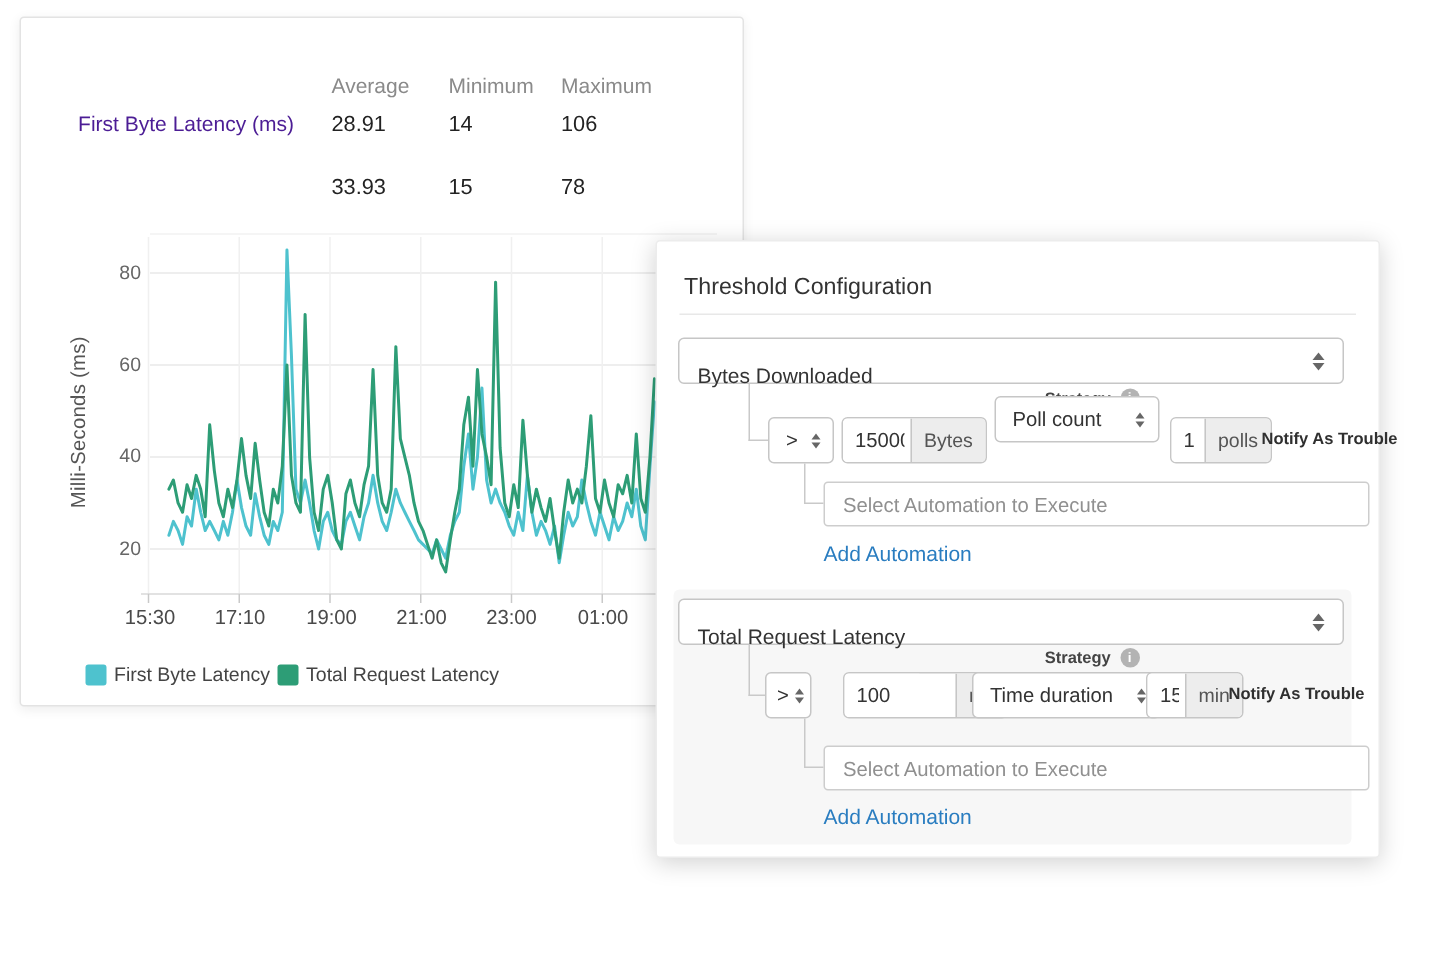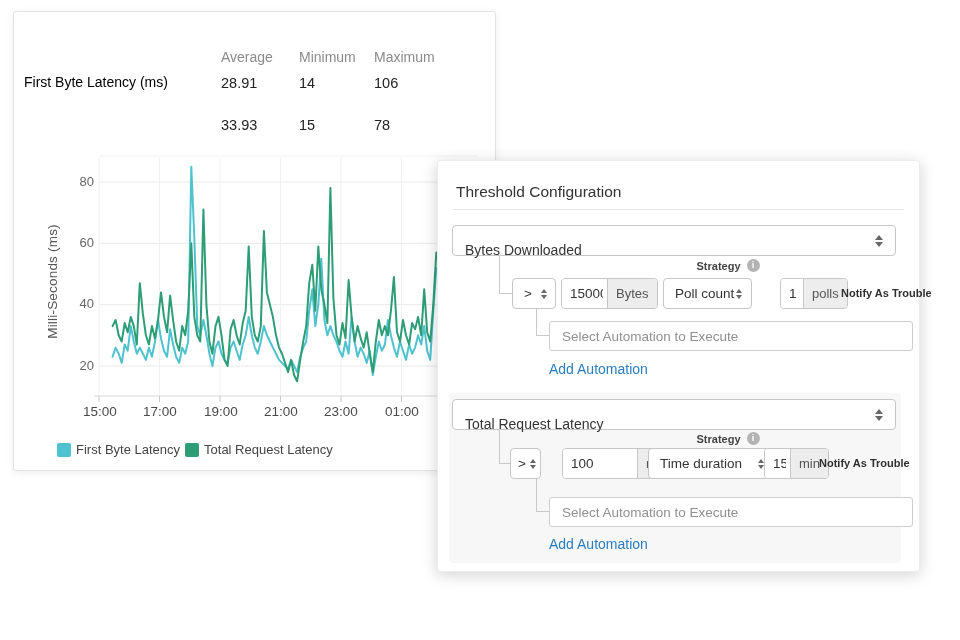--- a/index.html
+++ b/index.html
@@ -11,22 +11,22 @@
     position:absolute; left:13px; top:11px; width:483px; height:460px;
     background:#fff; border:1px solid #e3e3e3; border-radius:3px;
     box-shadow:0 2px 8px rgba(0,0,0,0.07); z-index:1;
   }
   .p1-title { position:absolute; left:24px; top:5px; font-size:19px; font-weight:500; color:#333; }
   .stat-head { position:absolute; font-size:14px; color:#8a8a8a; top:37px; }
   .stat-val  { position:absolute; font-size:14.5px; color:#222; font-weight:500; }
   .col-avg { left:207px; width:70px; }
   .col-min { left:285px; width:64px; }
   .col-max { left:360px; width:72px; }
-  .stat-label { position:absolute; left:10px; width:172px; 
-    font-size:14px; color:#000000; line-height:17.5px; }
+  .stat-label { position:absolute; left:10px; width:172px; text-align:right;
+    font-size:14px; color:#4c1d95; line-height:17.5px; }
   .r1l { top:62px; }  .r1v { top:63px; }
   .r2l { top:91px; }  .r2v { top:105px; }
 
   
   .ylabel-wrap { position:absolute; left:-48px; top:262px; width:172px; text-align:center;
     transform:rotate(-90deg); font-size:13.5px; color:#555; letter-spacing:0.2px; }
   .ytick { position:absolute; left:40px; width:40px; text-align:right; font-size:13px; color:#666; }
   .yt80 { top:162px; } .yt60 { top:223px; } .yt40 { top:284px; } .yt20 { top:346px; }
   #chart-svg { position:absolute; left:0; top:140px; }
   .xtick { position:absolute; top:392px; width:44px; text-align:center; font-size:13.5px; color:#4a4a4a; }
@@ -71,21 +71,21 @@
   .pos-st1 { left:220px; top:98px; }
   .pos-st2 { left:220px; top:271px; }
   .strategy-label { font-size:11px; font-weight:bold; color:#444; }
   .info-icon { width:13px; height:13px; border-radius:50%; background:#b3b3b3; color:#fff;
     font-size:9px; font-weight:bold; line-height:13px; text-align:center; cursor:pointer; font-style:normal; }
 
   .csel { position:absolute; height:31px; background:#fff; border:1px solid #c6c6c6; border-radius:4px;
     display:flex; align-items:center; justify-content:space-between; cursor:pointer; }
   .csel .ctext { font-size:13.5px; color:#333; }
   .pos-cmp1 { left:74px;  top:117px; width:44px; padding:0 8px 0 11px; }
-  .pos-sel1 { left:225px; top:117px; width:89px; padding:0 9px 0 11px; }
+  .pos-sel1 { left:225px; top:103px; width:110px; padding:0 9px 0 11px; }
   .pos-cmp2 { left:72px;  top:287px; width:31px; padding:0 4px 0 7px; }
   .pos-sel2 { left:210px; top:287px; width:126px; padding:0 9px 0 11px; }
 
   .igroup { position:absolute; height:31px; display:inline-flex; align-items:stretch;
     border:1px solid #c6c6c6; border-radius:4px; background:#fff; overflow:hidden; }
   .pos-g1a { left:123px; top:117px; }
   .pos-g1b { left:342px; top:117px; }
   .pos-g2a { left:124px; top:287px;gap:24px; }
   .pos-g2b { left:326px; top:287px; }
   .ival { border:none; outline:none; font-family:"Liberation Sans",sans-serif;
@@ -152,22 +152,22 @@
         <line x1="85" y1="244" x2="85" y2="250" stroke="#c9c9c9" stroke-width="1"></line>
         <line x1="145.5" y1="244" x2="145.5" y2="250" stroke="#c9c9c9" stroke-width="1"></line>
         <line x1="206" y1="244" x2="206" y2="250" stroke="#c9c9c9" stroke-width="1"></line>
         <line x1="266.5" y1="244" x2="266.5" y2="250" stroke="#c9c9c9" stroke-width="1"></line>
         <line x1="327" y1="244" x2="327" y2="250" stroke="#c9c9c9" stroke-width="1"></line>
         <line x1="387.5" y1="244" x2="387.5" y2="250" stroke="#c9c9c9" stroke-width="1"></line>
         <polyline points="98.6,204.8 101.6,195.6 104.7,201.7 107.7,210.9 110.7,192.5 113.7,198.7 116.8,174.1 119.8,189.5 122.8,201.7 125.8,195.6 128.9,201.7 131.9,207.9 134.9,195.6 137.9,204.8 141.0,189.5 144.0,168.0 147.0,186.4 150.0,198.7 153.1,204.8 156.1,177.2 159.1,192.5 162.1,204.8 165.2,210.9 168.2,195.6 171.2,201.7 174.2,189.5 177.3,14.7 180.3,85.2 183.3,174.1 186.3,183.3 189.4,168.0 192.4,183.3 195.4,201.7 198.4,214.0 201.5,195.6 204.5,189.5 207.5,201.7 210.5,207.9 213.6,210.9 216.6,195.6 219.6,189.5 222.6,198.7 225.7,207.9 228.7,192.5 231.7,183.3 234.7,164.9 237.8,183.3 240.8,195.6 243.8,201.7 246.8,189.5 249.9,174.1 252.9,183.3 255.9,189.5 258.9,195.6 262.0,201.7 265.0,207.9 268.0,210.9 271.0,214.0 274.1,217.1 277.1,207.9 280.1,214.0 283.1,220.1 286.2,204.8 289.2,195.6 292.2,189.5 295.2,158.8 298.3,137.3 301.3,174.1 304.3,152.7 307.3,106.7 310.4,168.0 313.4,183.3 316.4,174.1 319.4,183.3 322.5,189.5 325.5,198.7 328.5,204.8 331.5,189.5 334.6,201.7 337.6,164.9 340.6,189.5 343.6,204.8 346.7,195.6 349.7,201.7 352.7,210.9 355.7,198.7 358.8,223.2 361.8,204.8 364.8,189.5 367.8,198.7 370.9,192.5 373.9,168.0 376.9,183.3 379.9,195.6 383.0,204.8 386.0,189.5 389.0,198.7 392.0,207.9 395.1,192.5 398.1,201.7 401.1,195.6 404.1,183.3 407.2,192.5 410.2,174.1 413.2,198.7 416.2,207.9 419.3,158.8 422.3,115.9" fill="none" stroke="#4ec2ce" stroke-width="2" stroke-linejoin="round" stroke-linecap="round"></polyline>
         <polyline points="98.6,174.1 101.6,168.0 104.7,183.3 107.7,189.5 110.7,171.1 113.7,180.3 116.8,164.9 119.8,174.1 122.8,192.5 125.8,131.2 128.9,161.9 131.9,183.3 134.9,192.5 137.9,174.1 141.0,186.4 144.0,168.0 147.0,140.4 150.0,164.9 153.1,180.3 156.1,143.5 159.1,168.0 162.1,189.5 165.2,198.7 168.2,174.1 171.2,183.3 174.2,158.8 177.3,91.3 180.3,164.9 183.3,183.3 186.3,189.5 189.4,57.6 192.4,152.7 195.4,189.5 198.4,201.7 201.5,174.1 204.5,164.9 207.5,183.3 210.5,207.9 213.6,214.0 216.6,177.2 219.6,168.0 222.6,183.3 225.7,192.5 228.7,171.1 231.7,158.8 234.7,94.4 237.8,164.9 240.8,183.3 243.8,189.5 246.8,174.1 249.9,79.1 252.9,140.4 255.9,152.7 258.9,164.9 262.0,183.3 265.0,195.6 268.0,201.7 271.0,210.9 274.1,220.1 277.1,207.9 280.1,223.2 283.1,229.3 286.2,207.9 289.2,189.5 292.2,174.1 295.2,131.2 298.3,112.8 301.3,158.8 304.3,94.4 307.3,137.3 310.4,152.7 313.4,171.1 316.4,36.1 319.4,146.5 322.5,183.3 325.5,192.5 328.5,171.1 331.5,186.4 334.6,128.1 337.6,164.9 340.6,189.5 343.6,174.1 346.7,186.4 349.7,195.6 352.7,180.3 355.7,201.7 358.8,220.1 361.8,189.5 364.8,168.0 367.8,183.3 370.9,174.1 373.9,183.3 376.9,158.8 379.9,125.1 383.0,180.3 386.0,189.5 389.0,168.0 392.0,183.3 395.1,192.5 398.1,171.1 401.1,177.2 404.1,164.9 407.2,183.3 410.2,137.3 413.2,180.3 416.2,189.5 419.3,152.7 422.3,100.5" fill="none" stroke="#2d9d76" stroke-width="2" stroke-linejoin="round" stroke-linecap="round"></polyline>
       </svg>
 
-    <div class="xtick xt0">15:00</div>
-    <div class="xtick xt1">17:00</div>
+    <div class="xtick xt0">15:30</div>
+    <div class="xtick xt1">17:10</div>
     <div class="xtick xt2">19:00</div>
     <div class="xtick xt3">21:00</div>
     <div class="xtick xt4">23:00</div>
     <div class="xtick xt5">01:00</div>
 
     <div class="legend">
       <div class="legend-item">
         <span class="swatch" style="background: rgb(78, 194, 206);"></span>
         <span class="legend-label">First Byte Latency</span>
       </div>

